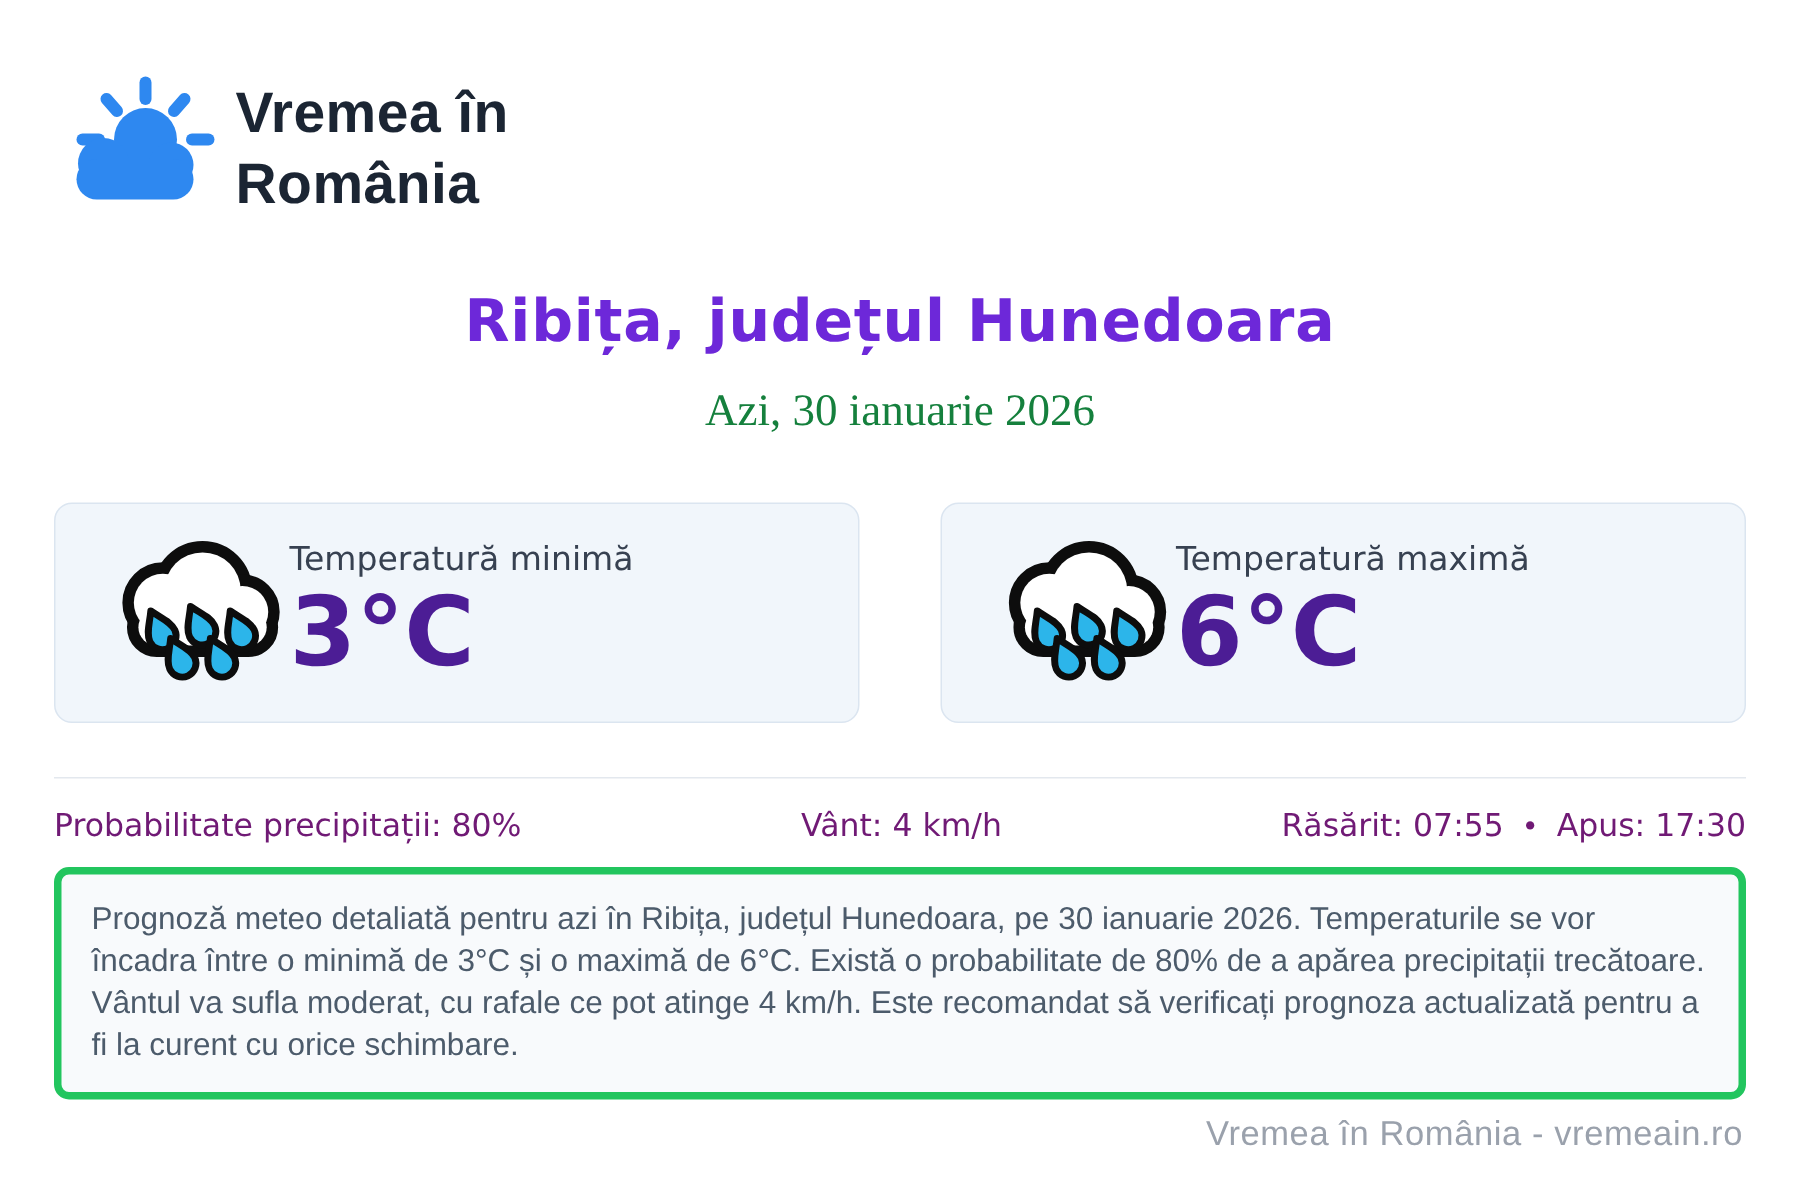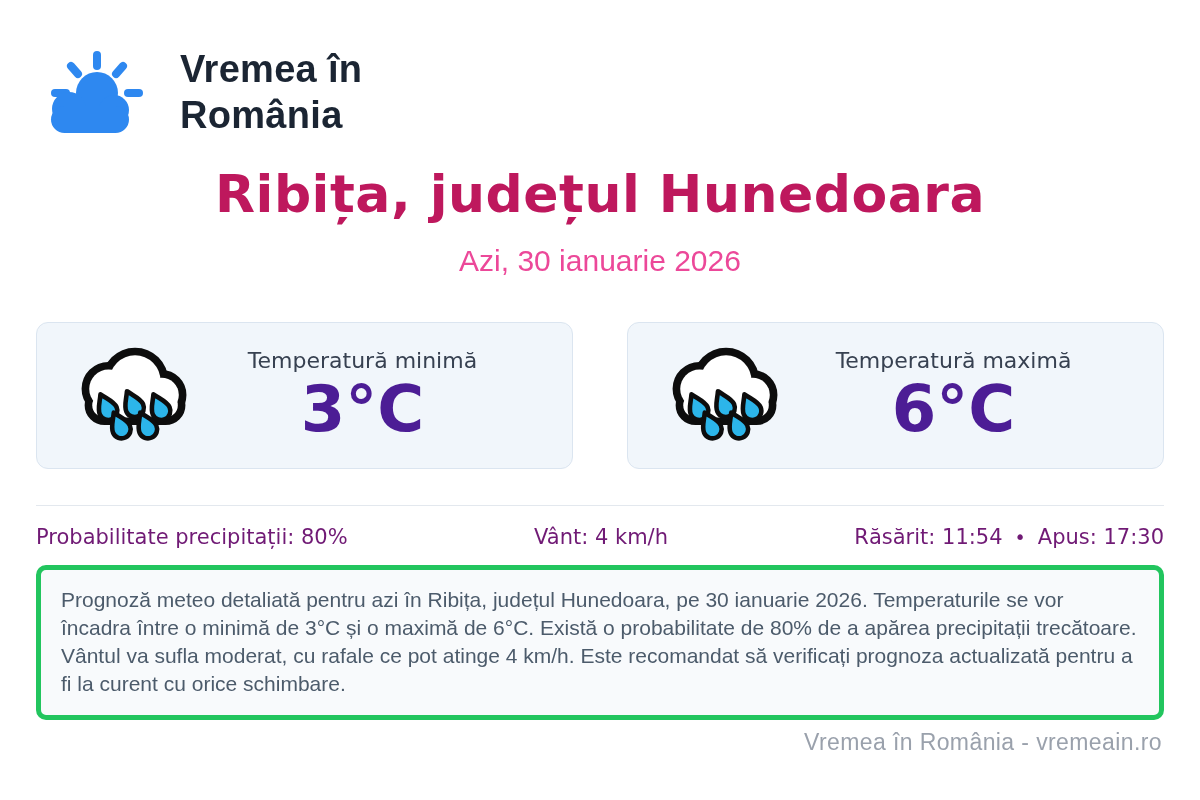--- a/index.html
+++ b/index.html
@@ -6,52 +6,52 @@
   html, body { margin: 0; padding: 0; }
   body {
     width: 1200px; height: 800px;
     background: #ffffff;
     font-family: "Liberation Sans", sans-serif;
     overflow: hidden;
   }
   .page { padding: 48px 36px 0; height: 100%; }
 
   
-  .logo-row { display: flex; align-items: flex-start; gap: 36px; margin-left: 4px; margin-top: -2px; }
+  .logo-row { display: flex; align-items: flex-end; gap: 13px; margin-left: 4px; margin-top: -2px; }
   .logo-icon svg { width: 104px; height: 100px; display: block; }
   .logo-text {
     font-size: 38px; font-weight: 700; color: #1b2533;
     line-height: 1.22; letter-spacing: 0.3px;
   }
 
   
   .title {
-    text-align: center; margin-top: 18px;
+    text-align: center; margin-top: 46px;
     font-family: "DejaVu Sans", sans-serif;
-    font-size: 52px; font-weight: 700; color: #be185d;
+    font-size: 39px; font-weight: 700; color: #6d28d9;
     letter-spacing: 0.5px;
   }
   .subtitle {
     text-align: center; margin-top: 20px;
-    font-size: 30px; font-weight: 400; color: #ec4899;
+    font-size: 30px; font-weight: 400; color: #15803d; font-family: Liberation Serif, serif;
   }
 
   
   .cards { display: flex; gap: 54px; margin-top: 44px; }
   .card {
     flex: 1; height: 147px;
     display: flex; align-items: center;
     background: #f1f6fb;
     border: 1px solid #dbe5f0;
     border-radius: 12px;
     padding-left: 36px;
   }
   .card-icon svg { width: 120px; height: 112px; display: block; }
   .card-body {
-    flex: 1; text-align: center; padding-right: 40px;
+    flex: 1; padding-right: 40px;
     font-family: "DejaVu Sans", sans-serif;
   }
   .card-label { font-size: 22px; color: #374151; }
   .card-value {
     font-size: 64px; font-weight: 700; color: #4c1d95;
     line-height: 1.05; margin-top: 3px;
   }
 
   
   .divider { border: none; border-top: 1px solid #e3e8ee; margin: 36px 0 0; }
@@ -177,21 +177,21 @@
     </div>
 
   </div>
 
   <hr class="divider">
 
   <div class="stats">
     <span>Probabilitate precipitații: 80%</span>
     <span>Vânt: 4 km/h</span>
     <span>
-      <span>Răsărit: 11:54</span><span class="sep">•</span><span>Apus: 17:30</span>
+      <span>Răsărit: 07:55</span><span class="sep">•</span><span>Apus: 17:30</span>
     </span>
   </div>
 
   <div class="desc">Prognoză meteo detaliată pentru azi în Ribița, județul Hunedoara, pe 30 ianuarie 2026. Temperaturile se vor încadra între o minimă de 3°C și o maximă de 6°C. Există o probabilitate de 80% de a apărea precipitații trecătoare. Vântul va sufla moderat, cu rafale ce pot atinge 4 km/h. Este recomandat să verificați prognoza actualizată pentru a fi la curent cu orice schimbare.</div>
 
   <div class="footer">Vremea în România - vremeain.ro</div>
 
 </div>
 
 </body></html>

